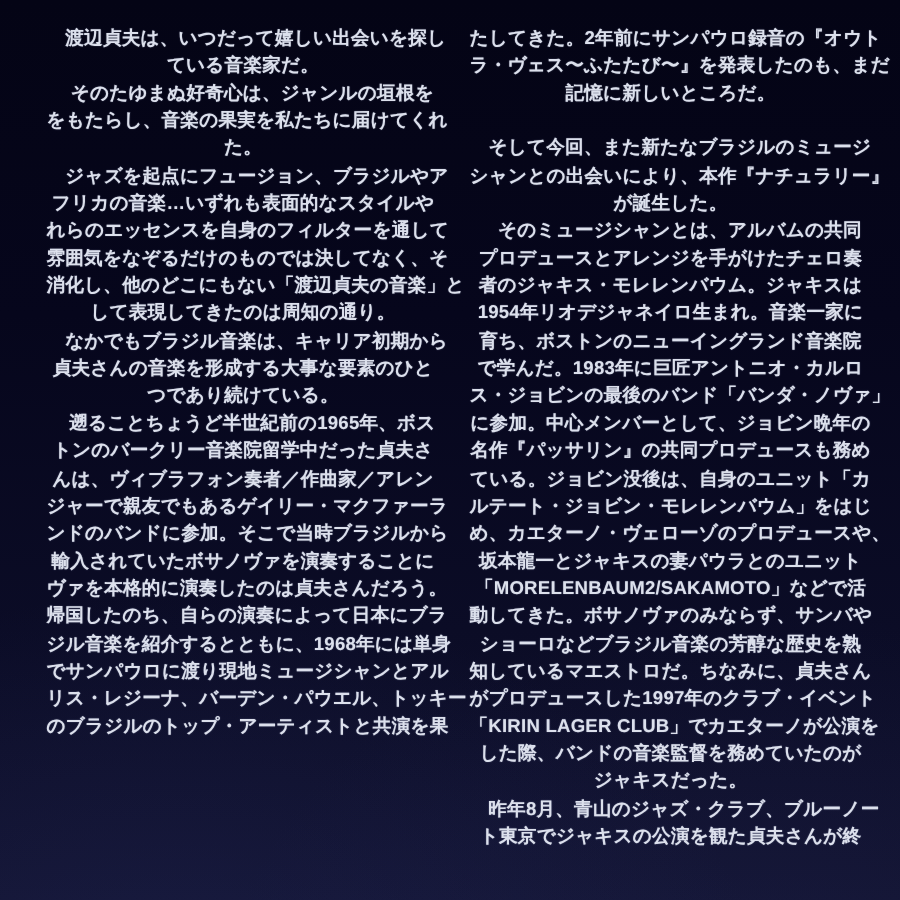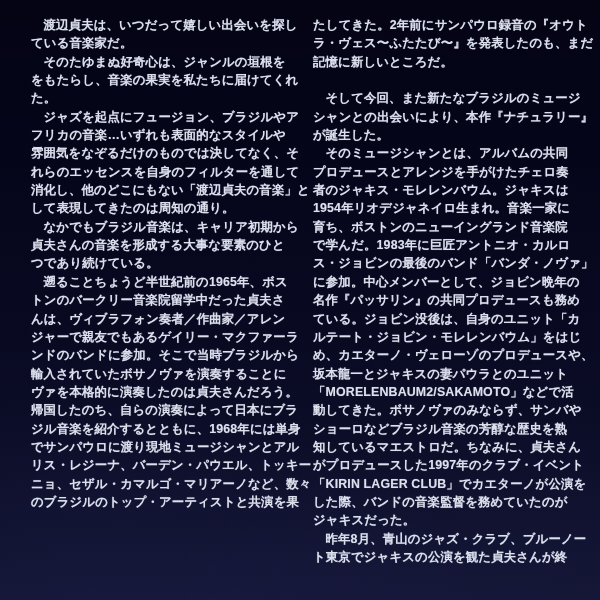--- a/index.html
+++ b/index.html
@@ -17,20 +17,21 @@
     width: 600px;
     height: 600px;
     background:
       radial-gradient(120% 90% at 20% 115%, rgba(40,48,110,0.30) 0%, rgba(40,48,110,0) 55%),
       radial-gradient(100% 70% at 85% 110%, rgba(36,42,96,0.25) 0%, rgba(36,42,96,0) 60%),
       linear-gradient(180deg, #040415 0%, #06061c 35%, #0b0c26 70%, #12132f 100%);
   }
   .col {
     position: absolute;
     top: 16px;
+    text-align: center;
   }
   .col-left  { left: 31px;  width: 262px; }
   .col-right { left: 313px; width: 268px; }
   .line {
     height: 18.35px;
     line-height: 18.35px;
     font-size: 12.4px;
     font-weight: 700;
     letter-spacing: 0.15px;
     white-space: nowrap;
@@ -43,39 +44,38 @@
 
 <div class="page">
   <div class="col col-left">
       <div class="line">　渡辺貞夫は、いつだって嬉しい出会いを探し</div>
       <div class="line">ている音楽家だ。</div>
       <div class="line">　そのたゆまぬ好奇心は、ジャンルの垣根を</div>
       <div class="line">をもたらし、音楽の果実を私たちに届けてくれ</div>
       <div class="line">た。</div>
       <div class="line">　ジャズを起点にフュージョン、ブラジルやア</div>
       <div class="line">フリカの音楽…いずれも表面的なスタイルや</div>
+      <div class="line">れらのエッセンスを自身のフィルターを通して</div>
       <div class="line">雰囲気をなぞるだけのものでは決してなく、そ</div>
-      <div class="line">れらのエッセンスを自身のフィルターを通して</div>
       <div class="line">消化し、他のどこにもない「渡辺貞夫の音楽」と</div>
       <div class="line">して表現してきたのは周知の通り。</div>
       <div class="line">　なかでもブラジル音楽は、キャリア初期から</div>
       <div class="line">貞夫さんの音楽を形成する大事な要素のひと</div>
       <div class="line">つであり続けている。</div>
       <div class="line">　遡ることちょうど半世紀前の1965年、ボス</div>
       <div class="line">トンのバークリー音楽院留学中だった貞夫さ</div>
       <div class="line">んは、ヴィブラフォン奏者／作曲家／アレン</div>
       <div class="line">ジャーで親友でもあるゲイリー・マクファーラ</div>
       <div class="line">ンドのバンドに参加。そこで当時ブラジルから</div>
       <div class="line">輸入されていたボサノヴァを演奏することに</div>
       <div class="line">ヴァを本格的に演奏したのは貞夫さんだろう。</div>
       <div class="line">帰国したのち、自らの演奏によって日本にブラ</div>
       <div class="line">ジル音楽を紹介するとともに、1968年には単身</div>
       <div class="line">でサンパウロに渡り現地ミュージシャンとアル</div>
       <div class="line">リス・レジーナ、バーデン・パウエル、トッキー</div>
-      <div class="line">ニョ、セザル・カマルゴ・マリアーノなど、数々</div>
       <div class="line">のブラジルのトップ・アーティストと共演を果</div>
     </div>
   <div class="col col-right">
       <div class="line">たしてきた。2年前にサンパウロ録音の『オウト</div>
       <div class="line">ラ・ヴェス〜ふたたび〜』を発表したのも、まだ</div>
       <div class="line">記憶に新しいところだ。</div>
       <div class="line"></div>
       <div class="line">　そして今回、また新たなブラジルのミュージ</div>
       <div class="line">シャンとの出会いにより、本作『ナチュラリー』</div>
       <div class="line">が誕生した。</div>

